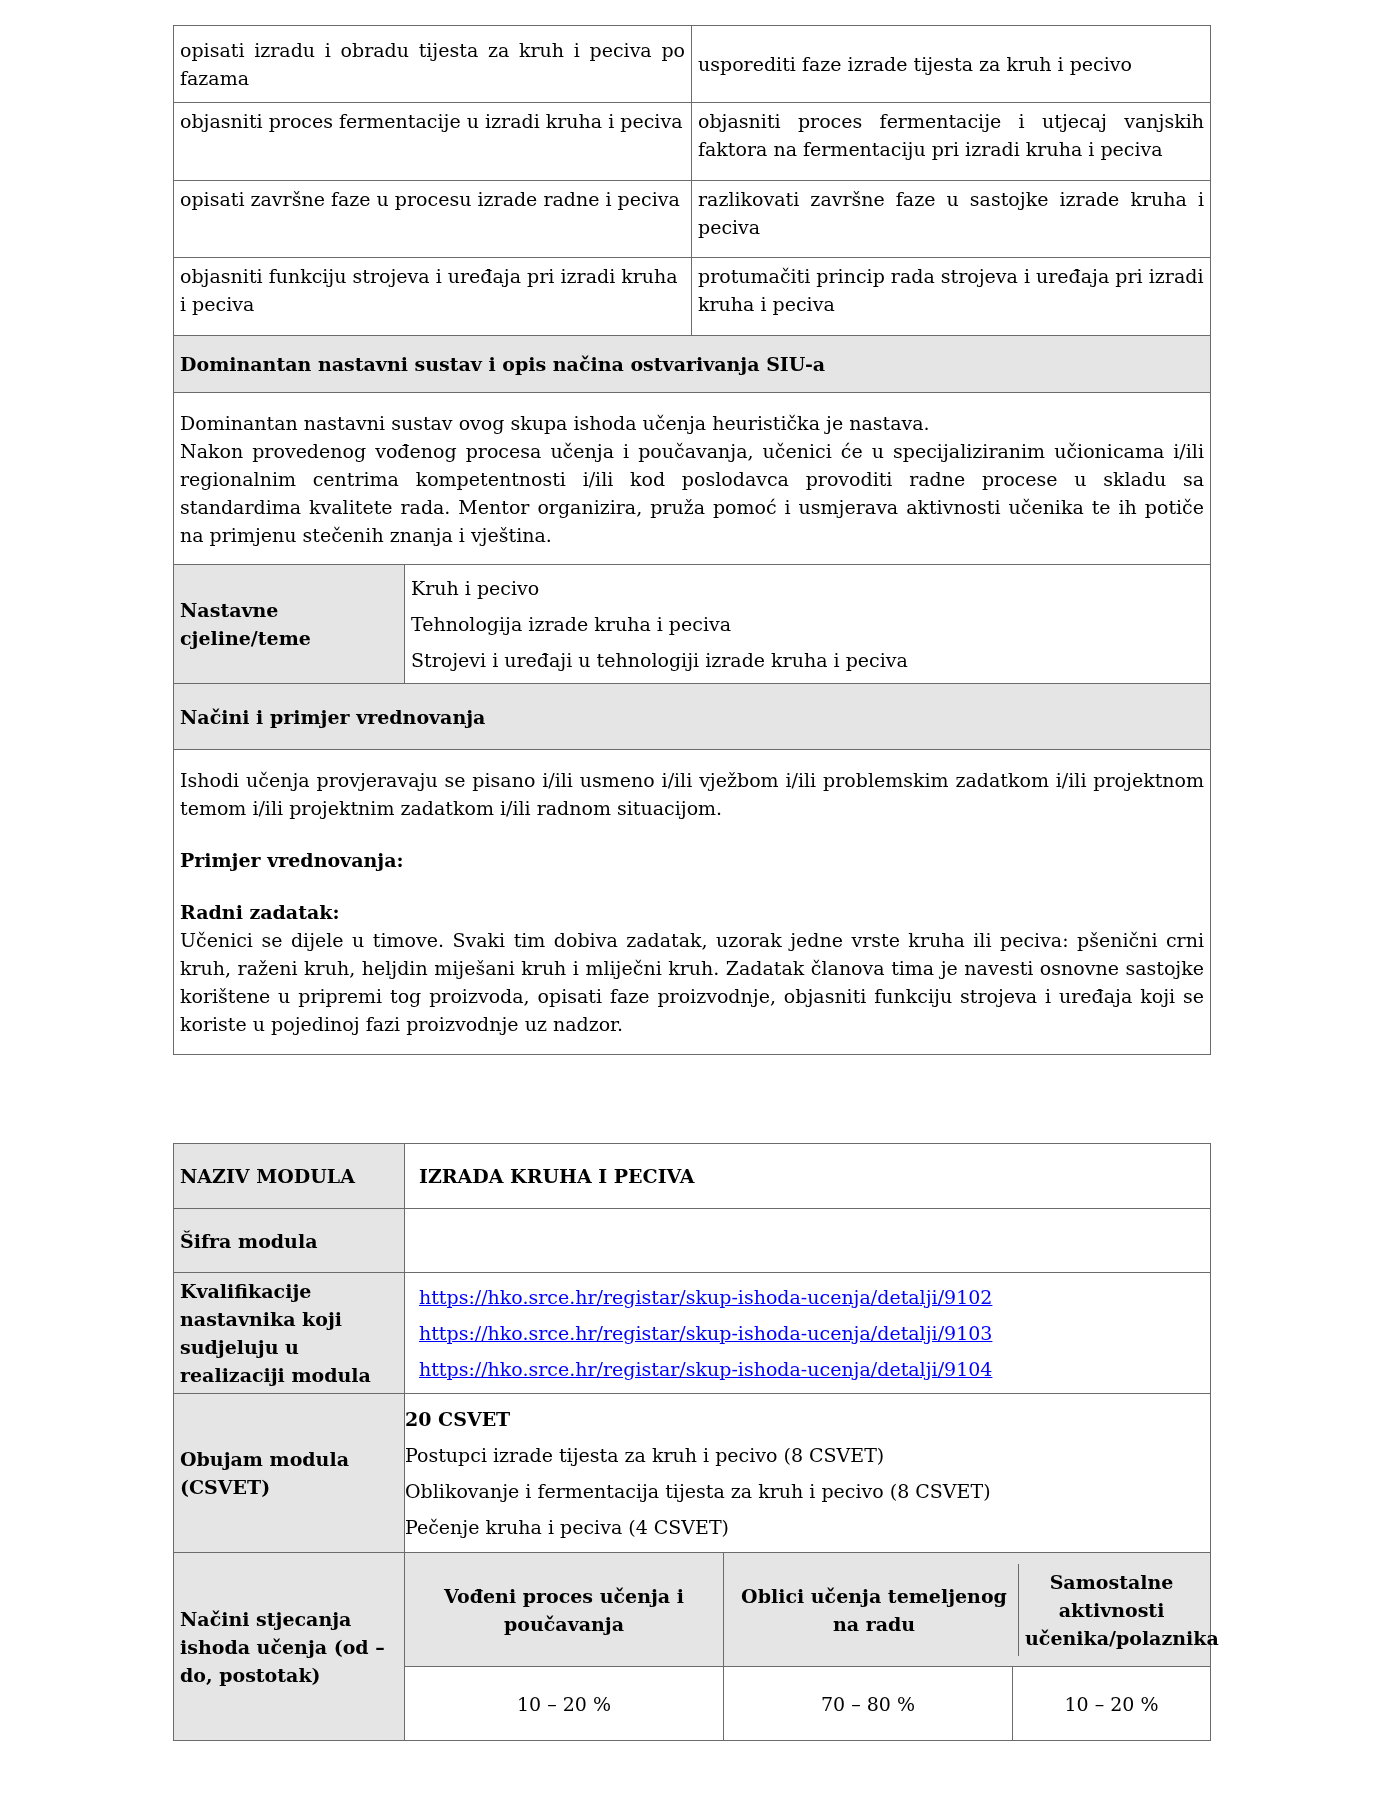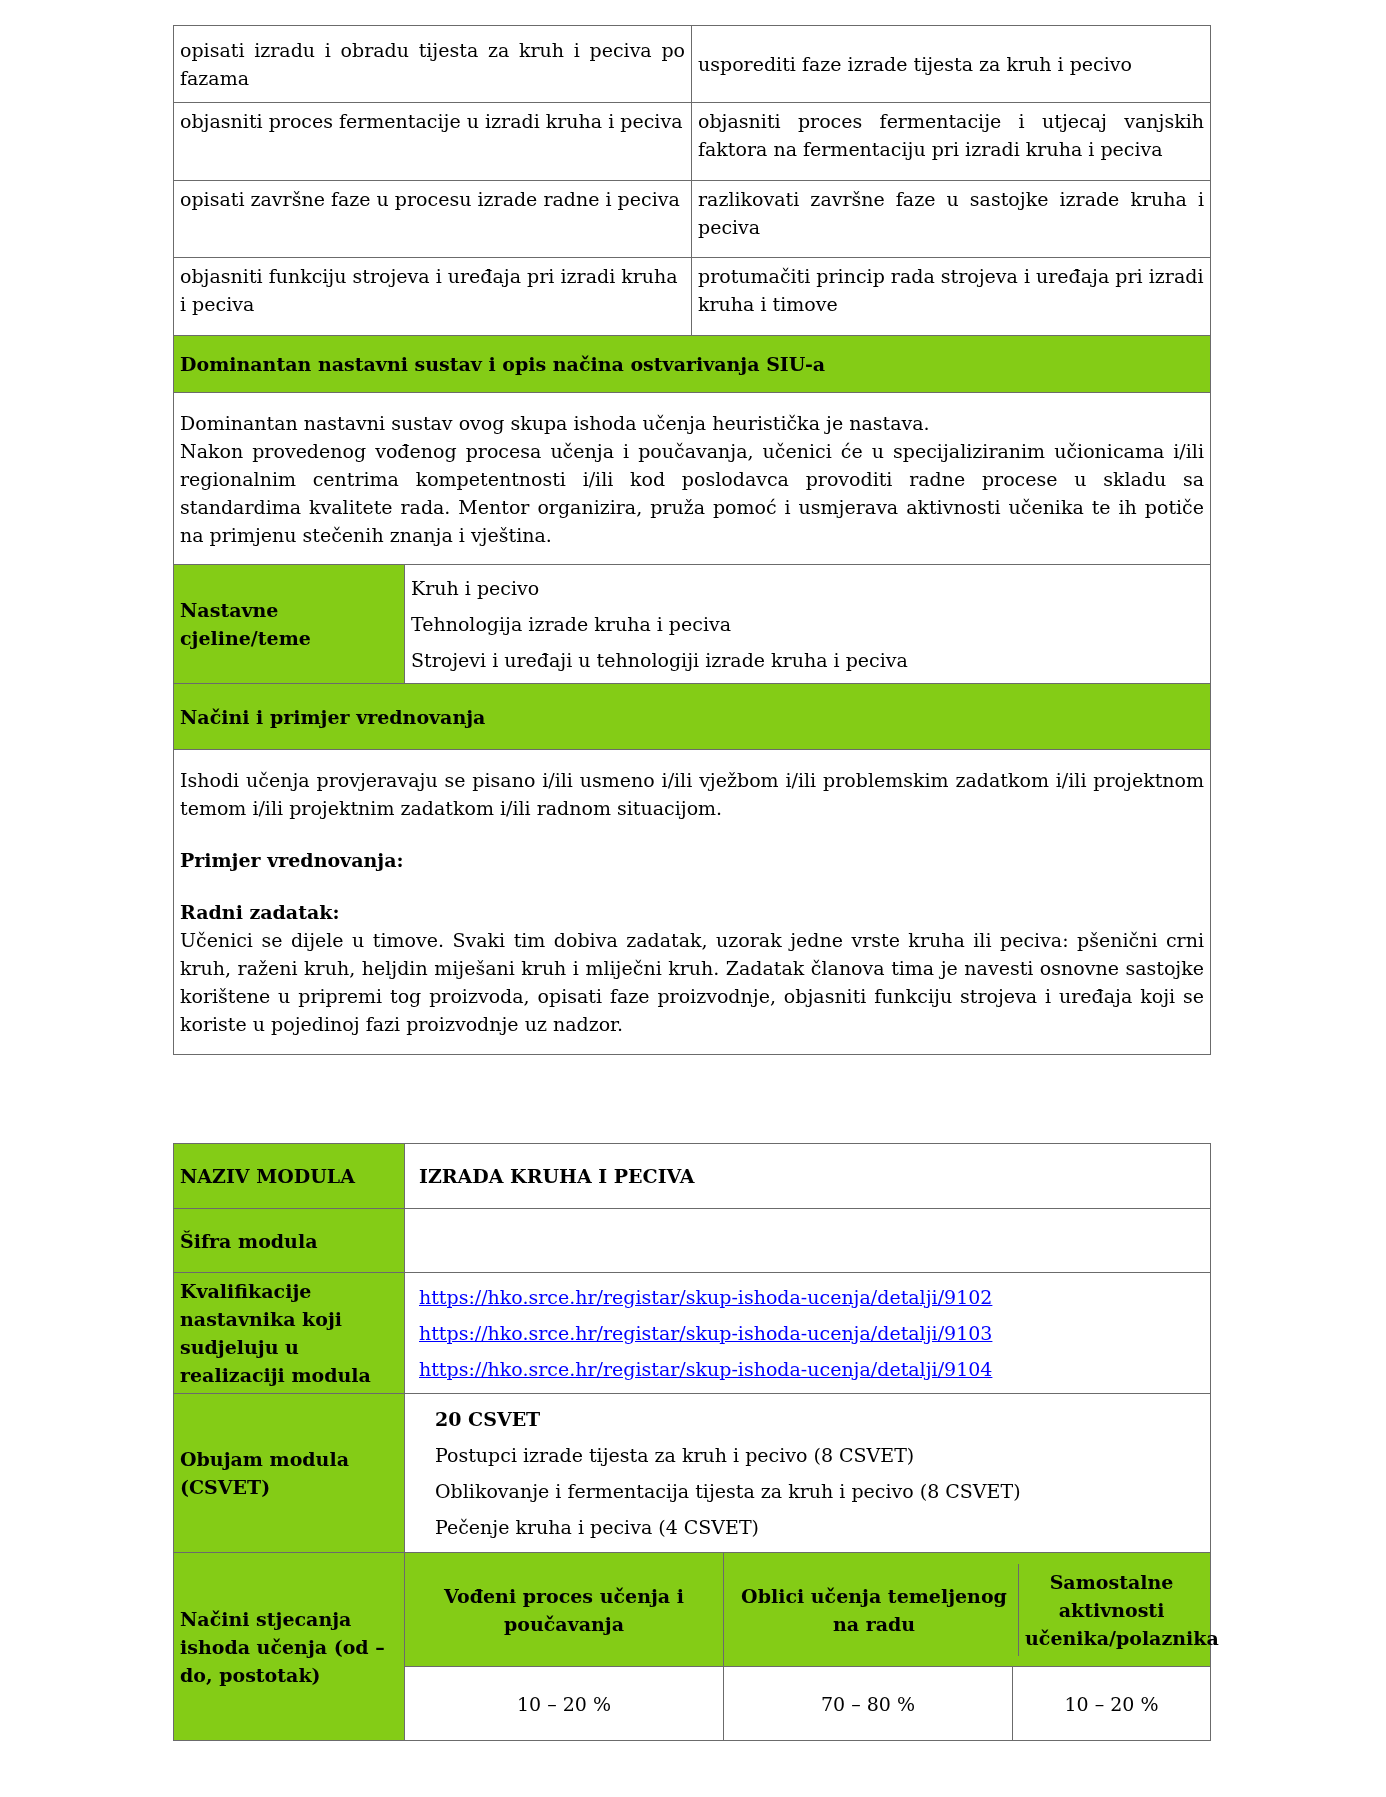--- a/index.html
+++ b/index.html
@@ -1,21 +1,21 @@
 <!DOCTYPE html>
 <html><head>
 <meta charset="utf-8">
 <style>
   html, body { margin:0; padding:0; background:#ffffff; }
   body { width:1386px; height:1797px; position:relative; font-family:"DejaVu Serif","Liberation Serif",serif; color:#000; }
   .tbl { position:absolute; left:173px; width:1037px; border-collapse:collapse; table-layout:fixed; }
   .tbl td { border:1.5px solid #6b6b6b; vertical-align:middle; padding:4px 6px; font-size:19px; line-height:28px; }
   #t1 { top:25px; }
   #t2 { top:1143px; }
-  .blue { background:#84cc16; }
+  .blue { background:#e5e5e5; }
   .b { font-weight:bold; }
   .just { text-align:justify; }
   p { margin:0; }
   .para + .para { }
   .spaced { margin-top:24px; }
   .list-line { line-height:36px; }
   a.link { color:#0000ff; text-decoration:underline; }
   .center { text-align:center; }
   .inner { width:100%; height:100%; border-collapse:collapse; table-layout:fixed; }
 </style>
@@ -36,21 +36,21 @@
   <tr style="height:78px">
     <td colspan="2" style="vertical-align:top">objasniti proces fermentacije u izradi kruha i peciva</td>
     <td class="just" style="vertical-align:top">objasniti proces fermentacije i utjecaj vanjskih faktora na fermentaciju pri izradi kruha i peciva</td>
   </tr>
   <tr style="height:77px">
     <td colspan="2" style="vertical-align:top">opisati završne faze u procesu izrade radne i peciva</td>
     <td class="just" style="vertical-align:top">razlikovati završne faze u sastojke izrade kruha i peciva</td>
   </tr>
   <tr style="height:78px">
     <td colspan="2" style="vertical-align:top">objasniti funkciju strojeva i uređaja pri izradi kruha i peciva</td>
-    <td style="vertical-align:top">protumačiti princip rada strojeva i uređaja pri izradi kruha i timove</td>
+    <td style="vertical-align:top">protumačiti princip rada strojeva i uređaja pri izradi kruha i peciva</td>
   </tr>
   <tr style="height:57px">
     <td colspan="3" class="blue b">Dominantan nastavni sustav i opis načina ostvarivanja SIU-a</td>
   </tr>
   <tr style="height:172px">
     <td colspan="3" class="just">
       <p class="para">Dominantan nastavni sustav ovog skupa ishoda učenja heuristička je nastava.</p>
       <p class="para">Nakon provedenog vođenog procesa učenja i poučavanja, učenici će u specijaliziranim učionicama i/ili regionalnim centrima kompetentnosti i/ili kod poslodavca provoditi radne procese u skladu sa standardima kvalitete rada. Mentor organizira, pruža pomoć i usmjerava aktivnosti učenika te ih potiče na primjenu stečenih znanja i vještina.</p>
     </td>
   </tr>
@@ -95,21 +95,21 @@
   <tr style="height:117px">
     <td class="blue b" style="line-height:28px">Kvalifikacije nastavnika koji sudjeluju u realizaciji modula</td>
     <td colspan="3" style="padding-left:14px">
       <p class="list-line"><a class="link" href="#">https://hko.srce.hr/registar/skup-ishoda-ucenja/detalji/9102</a></p>
       <p class="list-line"><a class="link" href="#">https://hko.srce.hr/registar/skup-ishoda-ucenja/detalji/9103</a></p>
       <p class="list-line"><a class="link" href="#">https://hko.srce.hr/registar/skup-ishoda-ucenja/detalji/9104</a></p>
     </td>
   </tr>
   <tr style="height:159px">
     <td class="blue b">Obujam modula (CSVET)</td>
-    <td colspan="3" style="padding-left:30px">
+    <td colspan="3" style="padding-left:0">
       <p class="list-line b">20 CSVET</p>
       <p class="list-line">Postupci izrade tijesta za kruh i pecivo (8 CSVET)</p>
       <p class="list-line">Oblikovanje i fermentacija tijesta za kruh i pecivo (8 CSVET)</p>
       <p class="list-line">Pečenje kruha i peciva (4 CSVET)</p>
     </td>
   </tr>
   <tr style="height:114px">
     <td rowspan="2" class="blue b">Načini stjecanja ishoda učenja (od – do, postotak)</td>
     <td colspan="2" class="blue b center" style="width:auto">Vođeni proces učenja i poučavanja</td>
     <td class="blue b center">

